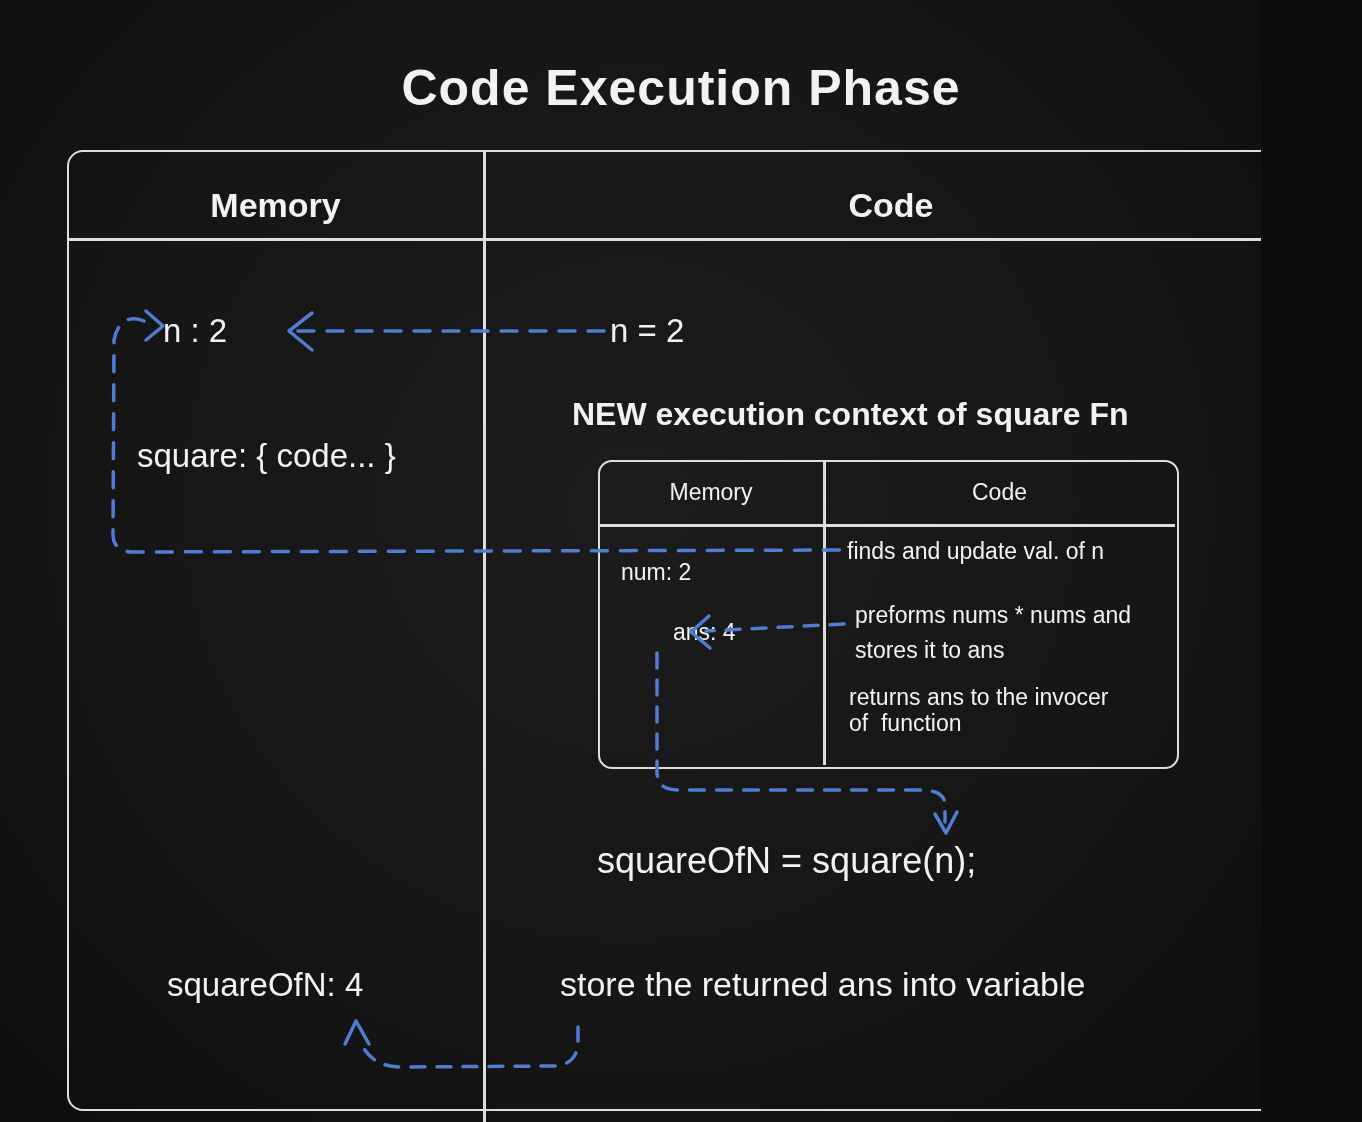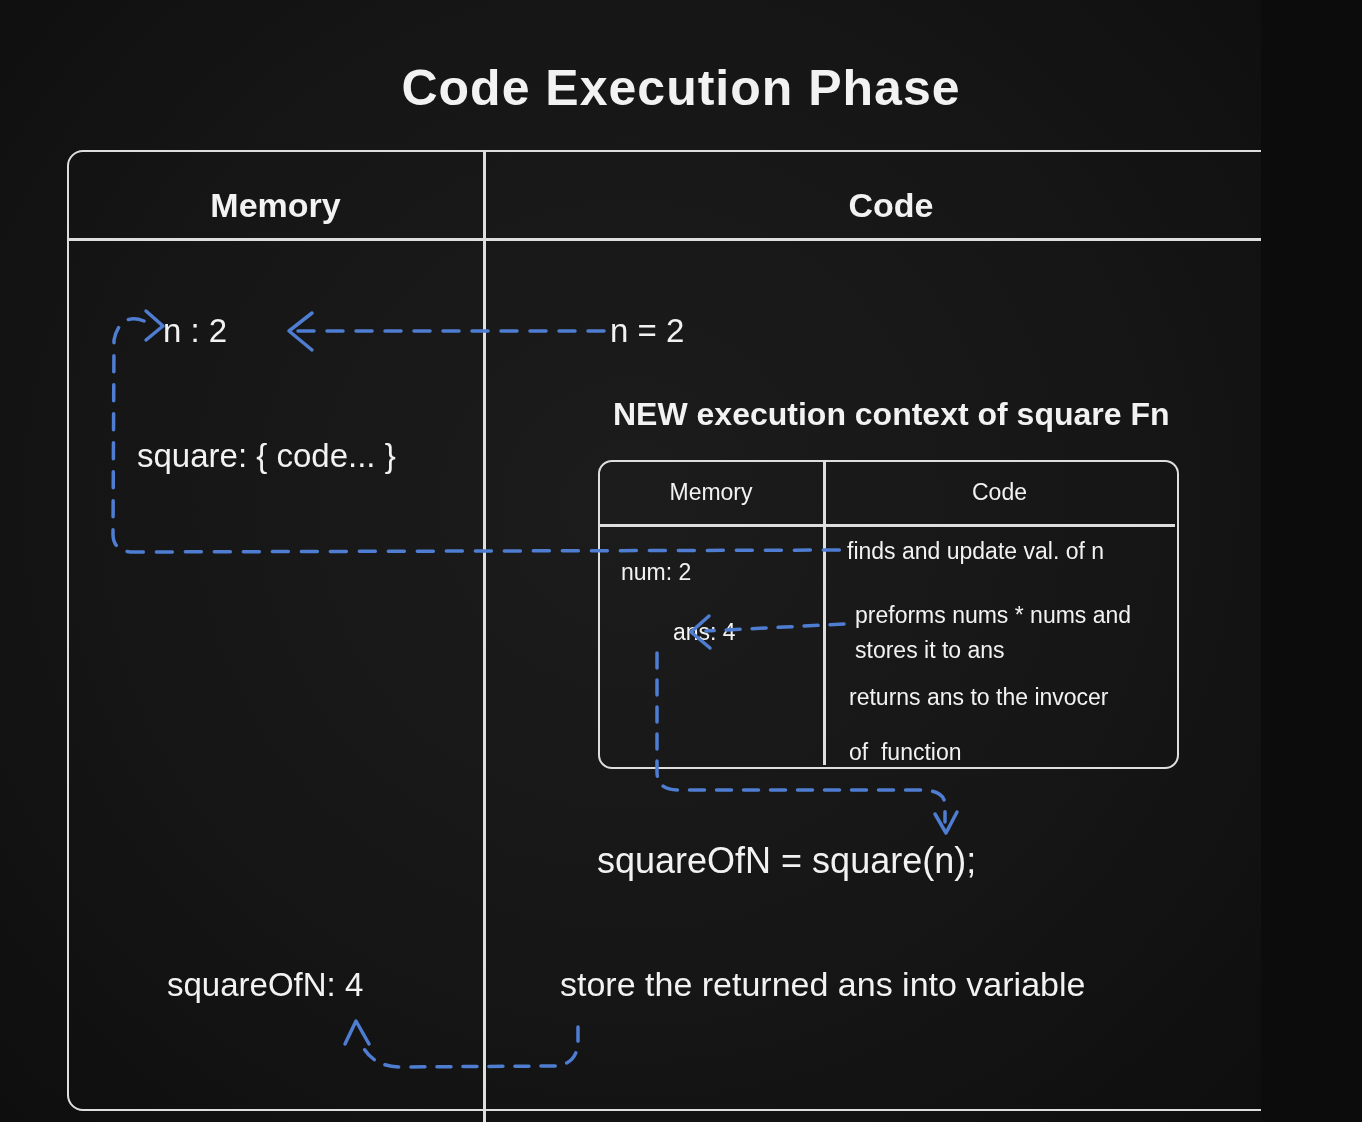--- a/index.html
+++ b/index.html
@@ -45,39 +45,39 @@
   <div class="tline" style="left:67px; top:238px; width:1231px; height:2.5px;"></div>
 
   <div class="txt h-outer bold ctr" style="left:67px; width:417px; top:205px;">Memory</div>
   <div class="txt h-outer bold ctr" style="left:484px; width:814px; top:205px;">Code</div>
 
   <div class="txt body-txt" style="left:163px; top:331px;">n : 2</div>
   <div class="txt body-txt" style="left:137px; top:456px;">square: { code... }</div>
   <div class="txt body-txt" style="left:137px; top:985px; font-size:33px;margin-left:30px;">squareOfN: 4</div>
 
   <div class="txt body-txt" style="left:610px; top:331px;">n = 2</div>
-  <div class="txt bold" style="left:613px; top:414px; font-size:32px;">NEW execution context of square Fn</div>
+  <div class="txt bold" style="left:572px; top:414px; font-size:32px;">NEW execution context of square Fn</div>
   <div class="txt invocation" style="left:597px; top:861px;">squareOfN = square(n);</div>
   <div class="txt store-note" style="left:560px; top:984px;">store the returned ans into variable</div>
 
   <div class="inner-table"></div>
   <div class="tline" style="left:823px; top:460px; width:2.5px; height:305px;"></div>
   <div class="tline" style="left:598px; top:524px; width:577px; height:2.5px;"></div>
 
   <div class="txt inner-txt ctr" style="left:598px; width:226px; top:492px;">Memory</div>
   <div class="txt inner-txt ctr" style="left:824px; width:351px; top:492px;">Code</div>
 
   <div class="txt inner-txt" style="left:621px; top:572px;">num: 2</div>
   <div class="txt inner-txt" style="left:625px; top:632px;margin-left:48px;">ans: 4</div>
 
   <div class="txt inner-txt" style="left:847px; top:551px;">finds and update val. of n</div>
   <div class="txt inner-txt" style="left:855px; top:615px;">preforms nums * nums and</div>
   <div class="txt inner-txt" style="left:855px; top:650px;">stores it to ans</div>
   <div class="txt inner-txt" style="left:849px; top:697px;">returns ans to the invocer</div>
-  <div class="txt inner-txt" style="left:849px; top:752px;">of  function</div>
+  <div class="txt inner-txt" style="left:849px; top:723px;">of  function</div>
 
   <svg class="overlay" width="1362" height="1122" viewBox="0 0 1362 1122">
 
     <path class="dash" stroke-dasharray="16 13" d="M 604 331 L 298 331"></path>
     <polyline class="head" points="312,313 289,331 312,350"></polyline>
 
     <path class="dash" stroke-dasharray="16 13" d="M 144 321 C 129 315 118 321 114 340 L 113 534 Q 113 552 134 552 L 842 550"></path>
     <polyline class="head" points="146,311 163,326 146,340"></polyline>
 
     <path class="dash" stroke-dasharray="14 12" d="M 844 624 L 706 631"></path>

